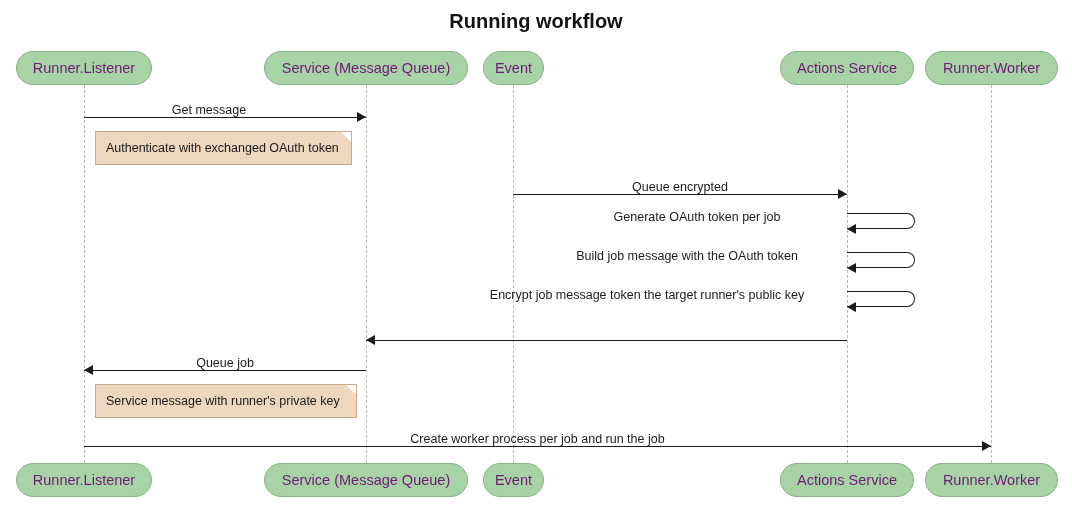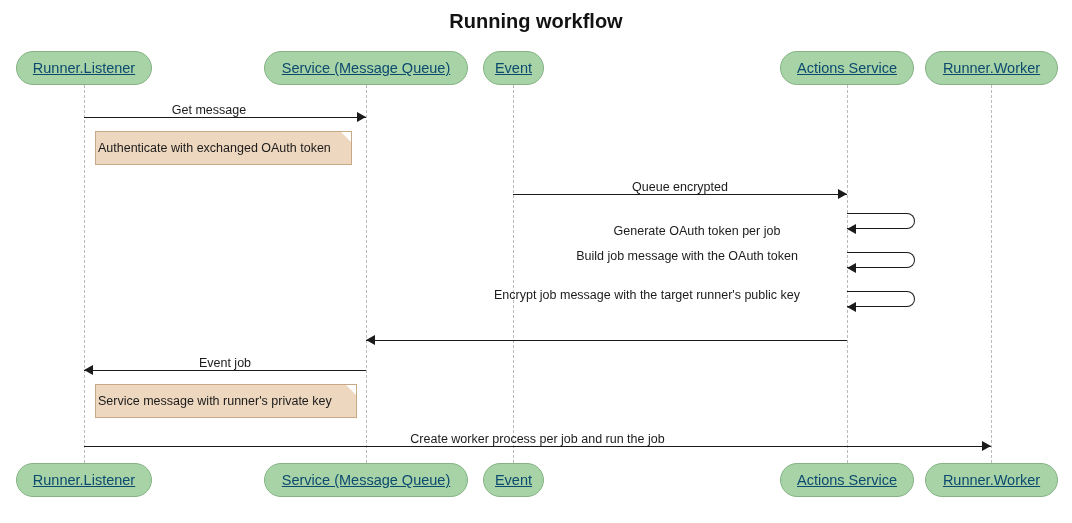--- a/index.html
+++ b/index.html
@@ -26,28 +26,27 @@
     font-size: 20px;
     font-weight: bold;
     color: #131313;
   }
   .actor-box {
     position: absolute;
     height: 34px;
     border: 1px solid #86b386;
     border-radius: 17px;
     background: #a7d3a7;
-    color: #0c4a6e;
+    color: #701a75;
     font-size: 14.5px;
     display: flex;
     align-items: center;
     justify-content: center;
     box-sizing: border-box;
     white-space: nowrap;
-    text-decoration: underline;
   }
   .lifeline {
     position: absolute;
     width: 0;
     border-left: 1px dashed #b9b9b9;
   }
   .msg-line {
     position: absolute;
     height: 0;
     border-top: 1px solid #1b1b1b;
@@ -73,21 +72,21 @@
     white-space: nowrap;
   }
   .note {
     position: absolute;
     background: #eed7bf;
     border: 1px solid #c9a887;
     color: #1b1b1b;
     font-size: 12.5px;
     display: flex;
     align-items: center;
-    padding: 0 2px;
+    padding: 0 10px;
     box-sizing: border-box;
     white-space: nowrap;
   }
   .note-fold {
     position: absolute;
     right: 0;
     top: 0;
     width: 0;
     height: 0;
     border-left: 10px solid transparent;
@@ -133,36 +132,36 @@
 
   <div class="note" style="left:95px; top:131px; width:257px; height:34px;">
     <span>Authenticate with exchanged OAuth token</span>
     <span class="note-fold"></span>
   </div>
 
   <div class="msg-label" style="left:513px; top:180px; width:334px;">Queue encrypted</div>
   <div class="msg-line" style="left:513px; top:194px; width:334px;"></div>
   <div class="arrow-head arrow-right" style="left:838px; top:189px;"></div>
 
-  <div class="msg-label" style="left:547px; top:224px; width:300px;">Generate OAuth token per job</div>
+  <div class="msg-label" style="left:547px; top:210px; width:300px;">Generate OAuth token per job</div>
   <div class="self-loop" style="left:847px; top:213px; width:68px; height:16px;"></div>
   <div class="arrow-head arrow-left" style="left:847px; top:224px;"></div>
 
   <div class="msg-label" style="left:527px; top:249px; width:320px;">Build job message with the OAuth token</div>
   <div class="self-loop" style="left:847px; top:252px; width:68px; height:16px;"></div>
   <div class="arrow-head arrow-left" style="left:847px; top:263px;"></div>
 
-  <div class="msg-label" style="left:447px; top:288px; width:400px;">Encrypt job message with the target runner's public key</div>
+  <div class="msg-label" style="left:447px; top:288px; width:400px;">Encrypt job message token the target runner's public key</div>
   <div class="self-loop" style="left:847px; top:291px; width:68px; height:16px;"></div>
   <div class="arrow-head arrow-left" style="left:847px; top:302px;"></div>
 
   <div class="msg-line" style="left:366px; top:340px; width:481px;"></div>
   <div class="arrow-head arrow-left" style="left:366px; top:335px;"></div>
 
-  <div class="msg-label" style="left:84px; top:356px; width:282px;">Event job</div>
+  <div class="msg-label" style="left:84px; top:356px; width:282px;">Queue job</div>
   <div class="msg-line" style="left:84px; top:370px; width:282px;"></div>
   <div class="arrow-head arrow-left" style="left:84px; top:365px;"></div>
 
   <div class="note" style="left:95px; top:384px; width:262px; height:34px;">
     <span>Service message with runner's private key</span>
     <span class="note-fold"></span>
   </div>
 
   <div class="msg-label" style="left:84px; top:432px; width:907px;">Create worker process per job and run the job</div>
   <div class="msg-line" style="left:84px; top:446px; width:907px;"></div>

